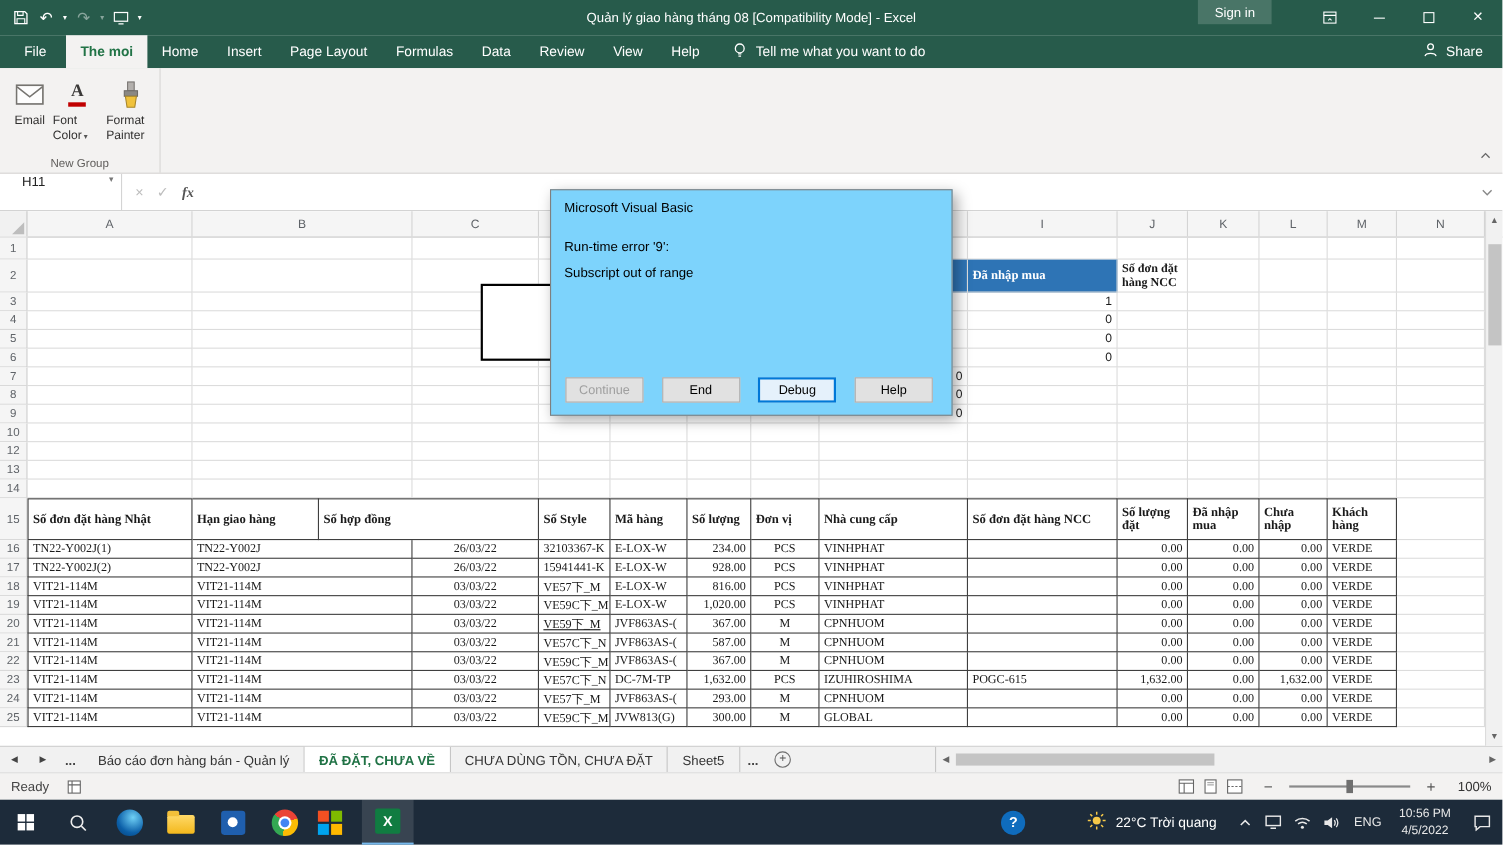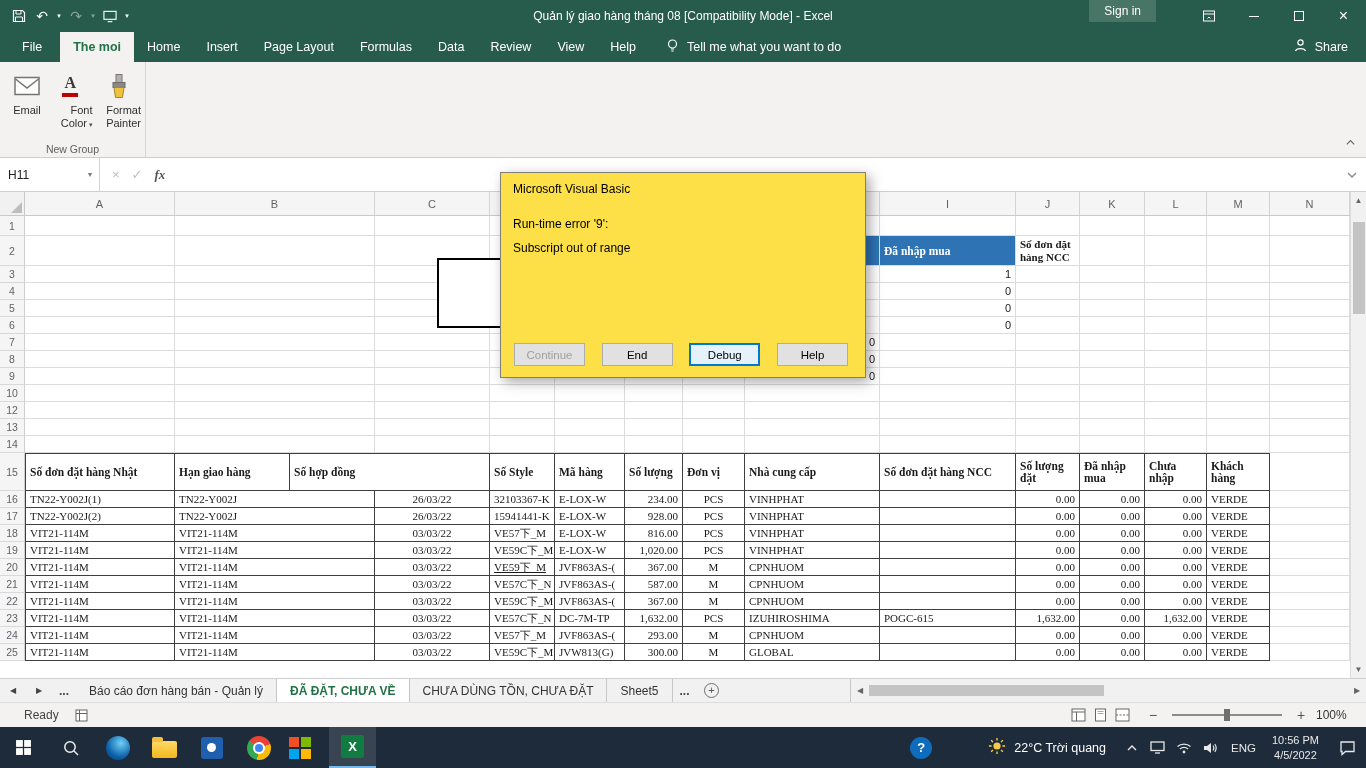--- a/index.html
+++ b/index.html
@@ -33,31 +33,31 @@
   .rtab-file{padding:0 18px}
   .rtab-active{background:var(--ribbon-bg);color:var(--excel);font-weight:bold}
   .tellme{display:flex;align-items:center;gap:7px;color:#fff;font-size:12.5px;margin-left:16px;white-space:nowrap}
   .share{margin-left:auto;display:flex;align-items:center;gap:7px;color:#fff;font-size:12.5px;padding-right:18px}
 
   
   #ribbon{top:62px;height:96px;background:var(--ribbon-bg);border-bottom:1px solid #d0cecd}
   .grp{position:relative;height:100%;width:146px;border-right:1px solid #d8d6d4;padding:6px 2px 16px 8px;display:flex;gap:5px;align-items:flex-start}
   .rbtn{display:flex;flex-direction:column;align-items:center;min-width:38px;padding:2px 2px}
   .rbtn-icon{height:32px;display:flex;align-items:center;justify-content:center}
-  .rbtn-label{font-size:11px;color:#323130;text-align:right;line-height:1.18;margin-top:2px;max-width:52px}
+  .rbtn-label{font-size:11px;color:#323130;text-align:left;line-height:1.18;margin-top:2px;max-width:52px}
   .caret-s{font-size:7px;color:#555}
   .fc{display:flex;flex-direction:column;align-items:center}
   .fc-a{font-size:16px;font-weight:bold;color:#3b3a39;line-height:1;font-family:"Liberation Serif",serif}
   .fc-bar{width:16px;height:4px;background:#c00000;margin-top:2px}
   .grp-label{position:absolute;bottom:2px;left:0;right:0;text-align:center;font-size:10.5px;color:#605e5c}
   .ribbon-collapse{position:absolute;right:10px;bottom:5px;color:#666}
 
   
   #fbar{top:158px;height:34px;background:#fff;border-bottom:1px solid #cfcfcf;display:flex;align-items:stretch}
-  .namebox{width:100px;border-right:1px solid #d4d4d4;display:flex;align-items:center;padding-left:8px;font-size:12px;color:#222}
+  .namebox{width:111px;border-right:1px solid #d4d4d4;display:flex;align-items:flex-start;padding-left:20px;font-size:12px;color:#222}
   .nb-caret{margin-left:auto;padding-right:7px;font-size:8px;color:#777}
   .fbtns{display:flex;align-items:center;gap:12px;padding:0 12px}
   .fbtn{font-size:13px;color:#bdbdbd}
   .fbtn.fx{color:#555;font-style:italic;font-weight:bold;font-family:"Liberation Serif",serif}
   .finput{flex:1}
   .fexpand{width:28px;display:flex;align-items:center;justify-content:center;color:#888}
 
   
   #sheet{top:192px;height:486px;background:#fff}
   #colheads{display:flex;height:24px;background:#f5f5f5;border-bottom:1px solid #c9c9c9}
@@ -95,30 +95,30 @@
   .stab-active{background:#fff;color:var(--excel);font-weight:bold}
   .newsheet{width:30px;display:flex;align-items:center;justify-content:center}
   .plus-circle{width:15px;height:15px;border:1px solid #6e6e6e;border-radius:50%;color:#555;font-size:11px;line-height:12px;text-align:center}
   .hscroll{margin-left:auto;width:516px;border-left:1px solid #c6c6c6;display:flex;align-items:center;background:#f1f1f1}
   .hs-arrow{width:18px;text-align:center;color:#666;font-size:8px}
   .hs-thumb{height:11px;background:#c4c4c4;width:235px}
   .hs-track{flex:1}
 
   
   #statusbar{top:702px;height:25px;background:#f3f2f1;border-top:1px solid #dedede;display:flex;align-items:center;font-size:12px;color:#444}
-  .sb-ready{padding-left:24px}
+  .sb-ready{padding-left:10px}
   .sb-macro{margin-left:16px;display:flex;align-items:center}
   .sb-right{margin-left:auto;display:flex;align-items:center;gap:9px;padding-right:10px}
   .viewicons{display:flex;gap:7px;margin-right:8px}
   .vi{display:flex;align-items:center;justify-content:center}
   .zoombtn{font-size:14px;color:#555;width:12px;text-align:center}
   .zoomtrack{width:110px;height:2px;background:#8a8a8a;position:relative;margin:0 4px}
   .zoomtick{position:absolute;left:50%;top:-4px;width:1px;height:10px;background:#8a8a8a}
   .zoomthumb{position:absolute;left:50%;top:-5px;margin-left:-3px;width:6px;height:12px;background:#6f6f6f}
-  .zoompct{width:40px;text-align:left;color:#333}
+  .zoompct{width:40px;text-align:right;color:#333}
 
   
   #taskbar{top:727px;height:41px;background:var(--taskbar);display:flex;align-items:stretch;color:#e9e9e9}
   .tbi{width:47px;display:flex;align-items:center;justify-content:center}
   .tbi.active{background:rgba(255,255,255,.12);border-bottom:2px solid #76b9ed}
   .edge-ic{width:24px;height:24px;border-radius:50%;background:radial-gradient(circle at 62% 30%,#6fd0f6,#0b5fa8 62%,#083f74)}
   .folder-ic{position:relative;width:25px;height:17px;background:linear-gradient(#ffd968,#f3b81c);border-radius:2px;margin-top:4px}
   .folder-ic::before{content:"";position:absolute;top:-4px;left:0;width:11px;height:5px;background:#f3c03a;border-radius:2px 2px 0 0}
   .store-ic{width:22px;height:22px;background:#1f5fae;border-radius:3px;display:flex;align-items:center;justify-content:center}
   .store-ic::after{content:"";width:9px;height:9px;background:#fff;border-radius:50%}
@@ -130,21 +130,21 @@
   .tb-spacer{flex:1}
   .help-ic{width:22px;height:22px;border-radius:50%;background:#0f6cbd;color:#fff;font-size:13px;font-weight:bold;display:flex;align-items:center;justify-content:center;align-self:center;margin-right:44px}
   .weather{display:flex;align-items:center;gap:8px;font-size:12.5px;color:#fff;padding:0 12px;white-space:nowrap}
   .tray{display:flex;align-items:center;gap:6px;padding:0 4px}
   .ti{width:20px;display:flex;justify-content:center;align-items:center}
   .lang{font-size:11.5px;padding:0 7px;display:flex;align-items:center}
   .clock{font-size:11px;text-align:center;line-height:1.35;padding:0 9px;display:flex;flex-direction:column;justify-content:center}
   .notif{width:38px;display:flex;align-items:center;justify-content:center}
 
   
-  #dialog{position:absolute;left:500px;top:172px;width:366px;height:206px;background:#fde047;border:1px solid #7f7f7f;box-shadow:4px 4px 12px rgba(0,0,0,.35);z-index:60;font-size:12px;color:#000}
+  #dialog{position:absolute;left:500px;top:172px;width:366px;height:206px;background:#7dd3fc;border:1px solid #7f7f7f;box-shadow:4px 4px 12px rgba(0,0,0,.35);z-index:60;font-size:12px;color:#000}
   .dlg-title{padding:9px 12px 0;font-size:12px}
   .dlg-body{padding:21px 12px 0}
   .dlg-line2{margin-top:10px}
   .dlg-btns{position:absolute;left:13px;right:17px;bottom:11px;display:flex;justify-content:space-between}
   .dbtn{width:71px;height:23px;background:#e1e1e1;border:1px solid #adadad;display:flex;align-items:center;justify-content:center;font-size:11.5px}
   .dbtn.disabled{color:#9f9f9f}
   .dbtn.focused{background:#e5f1fb;border:2px solid #0078d7}
 </style>
 </head>
 <body>

